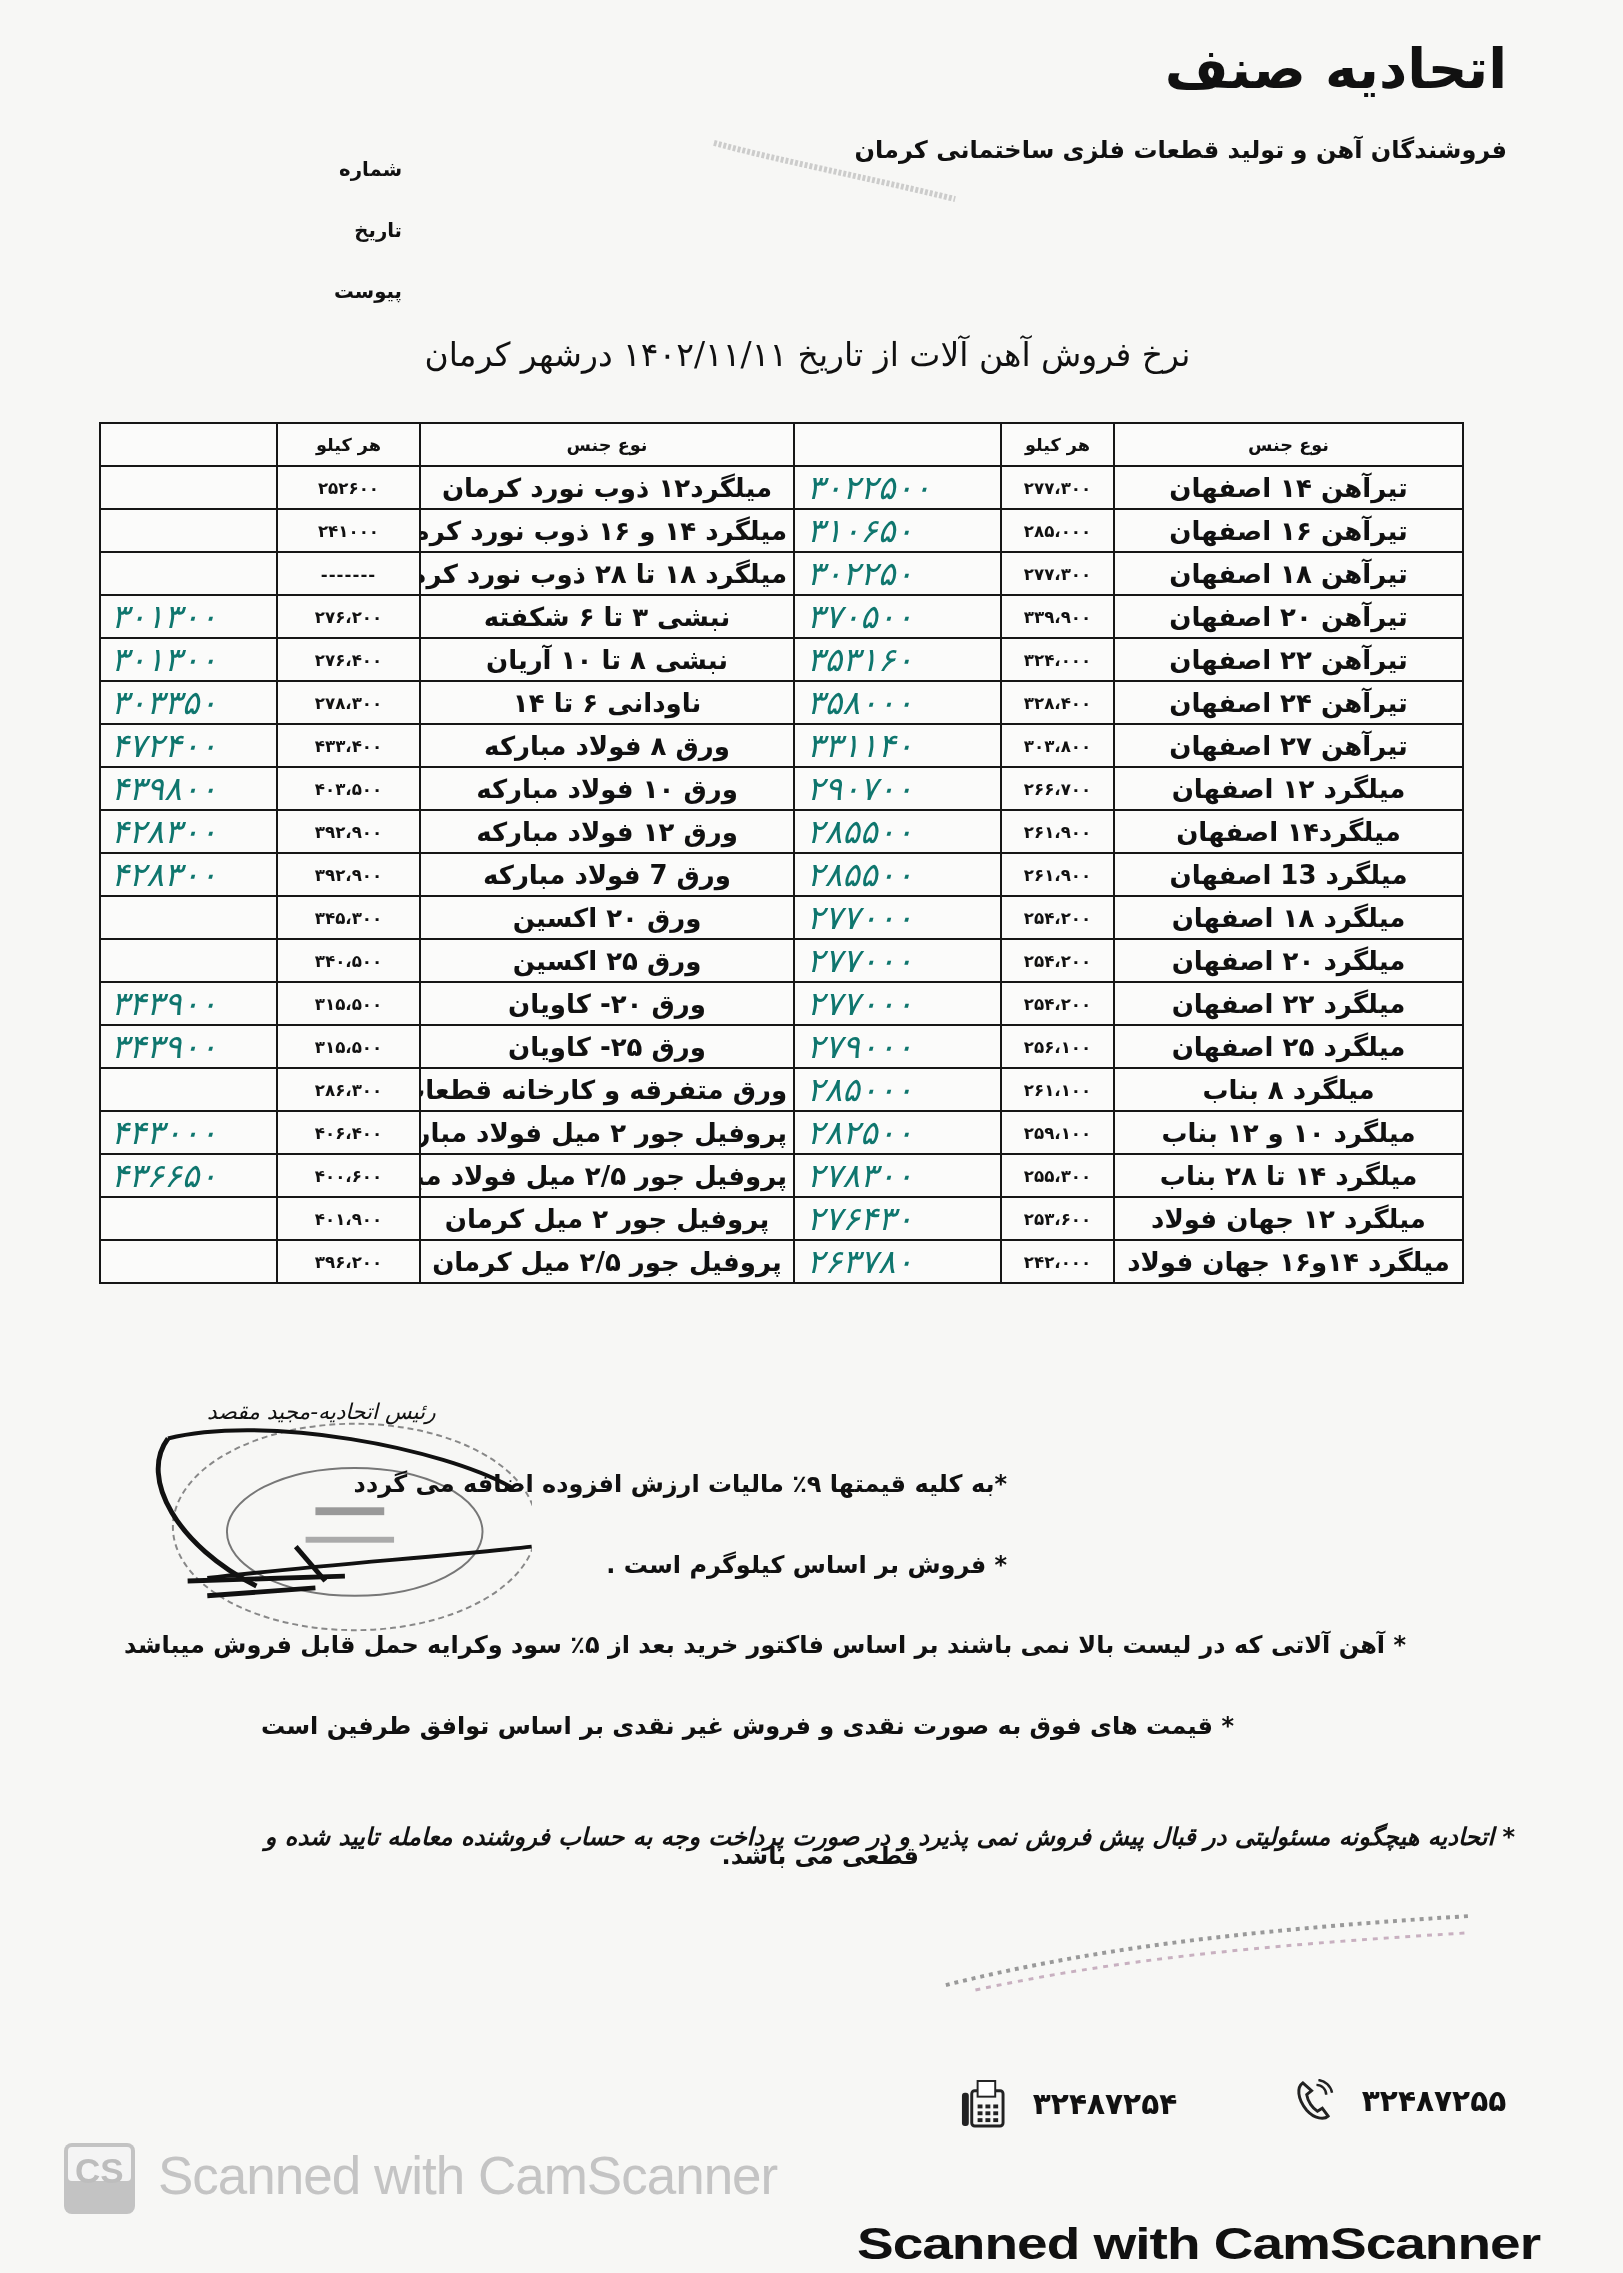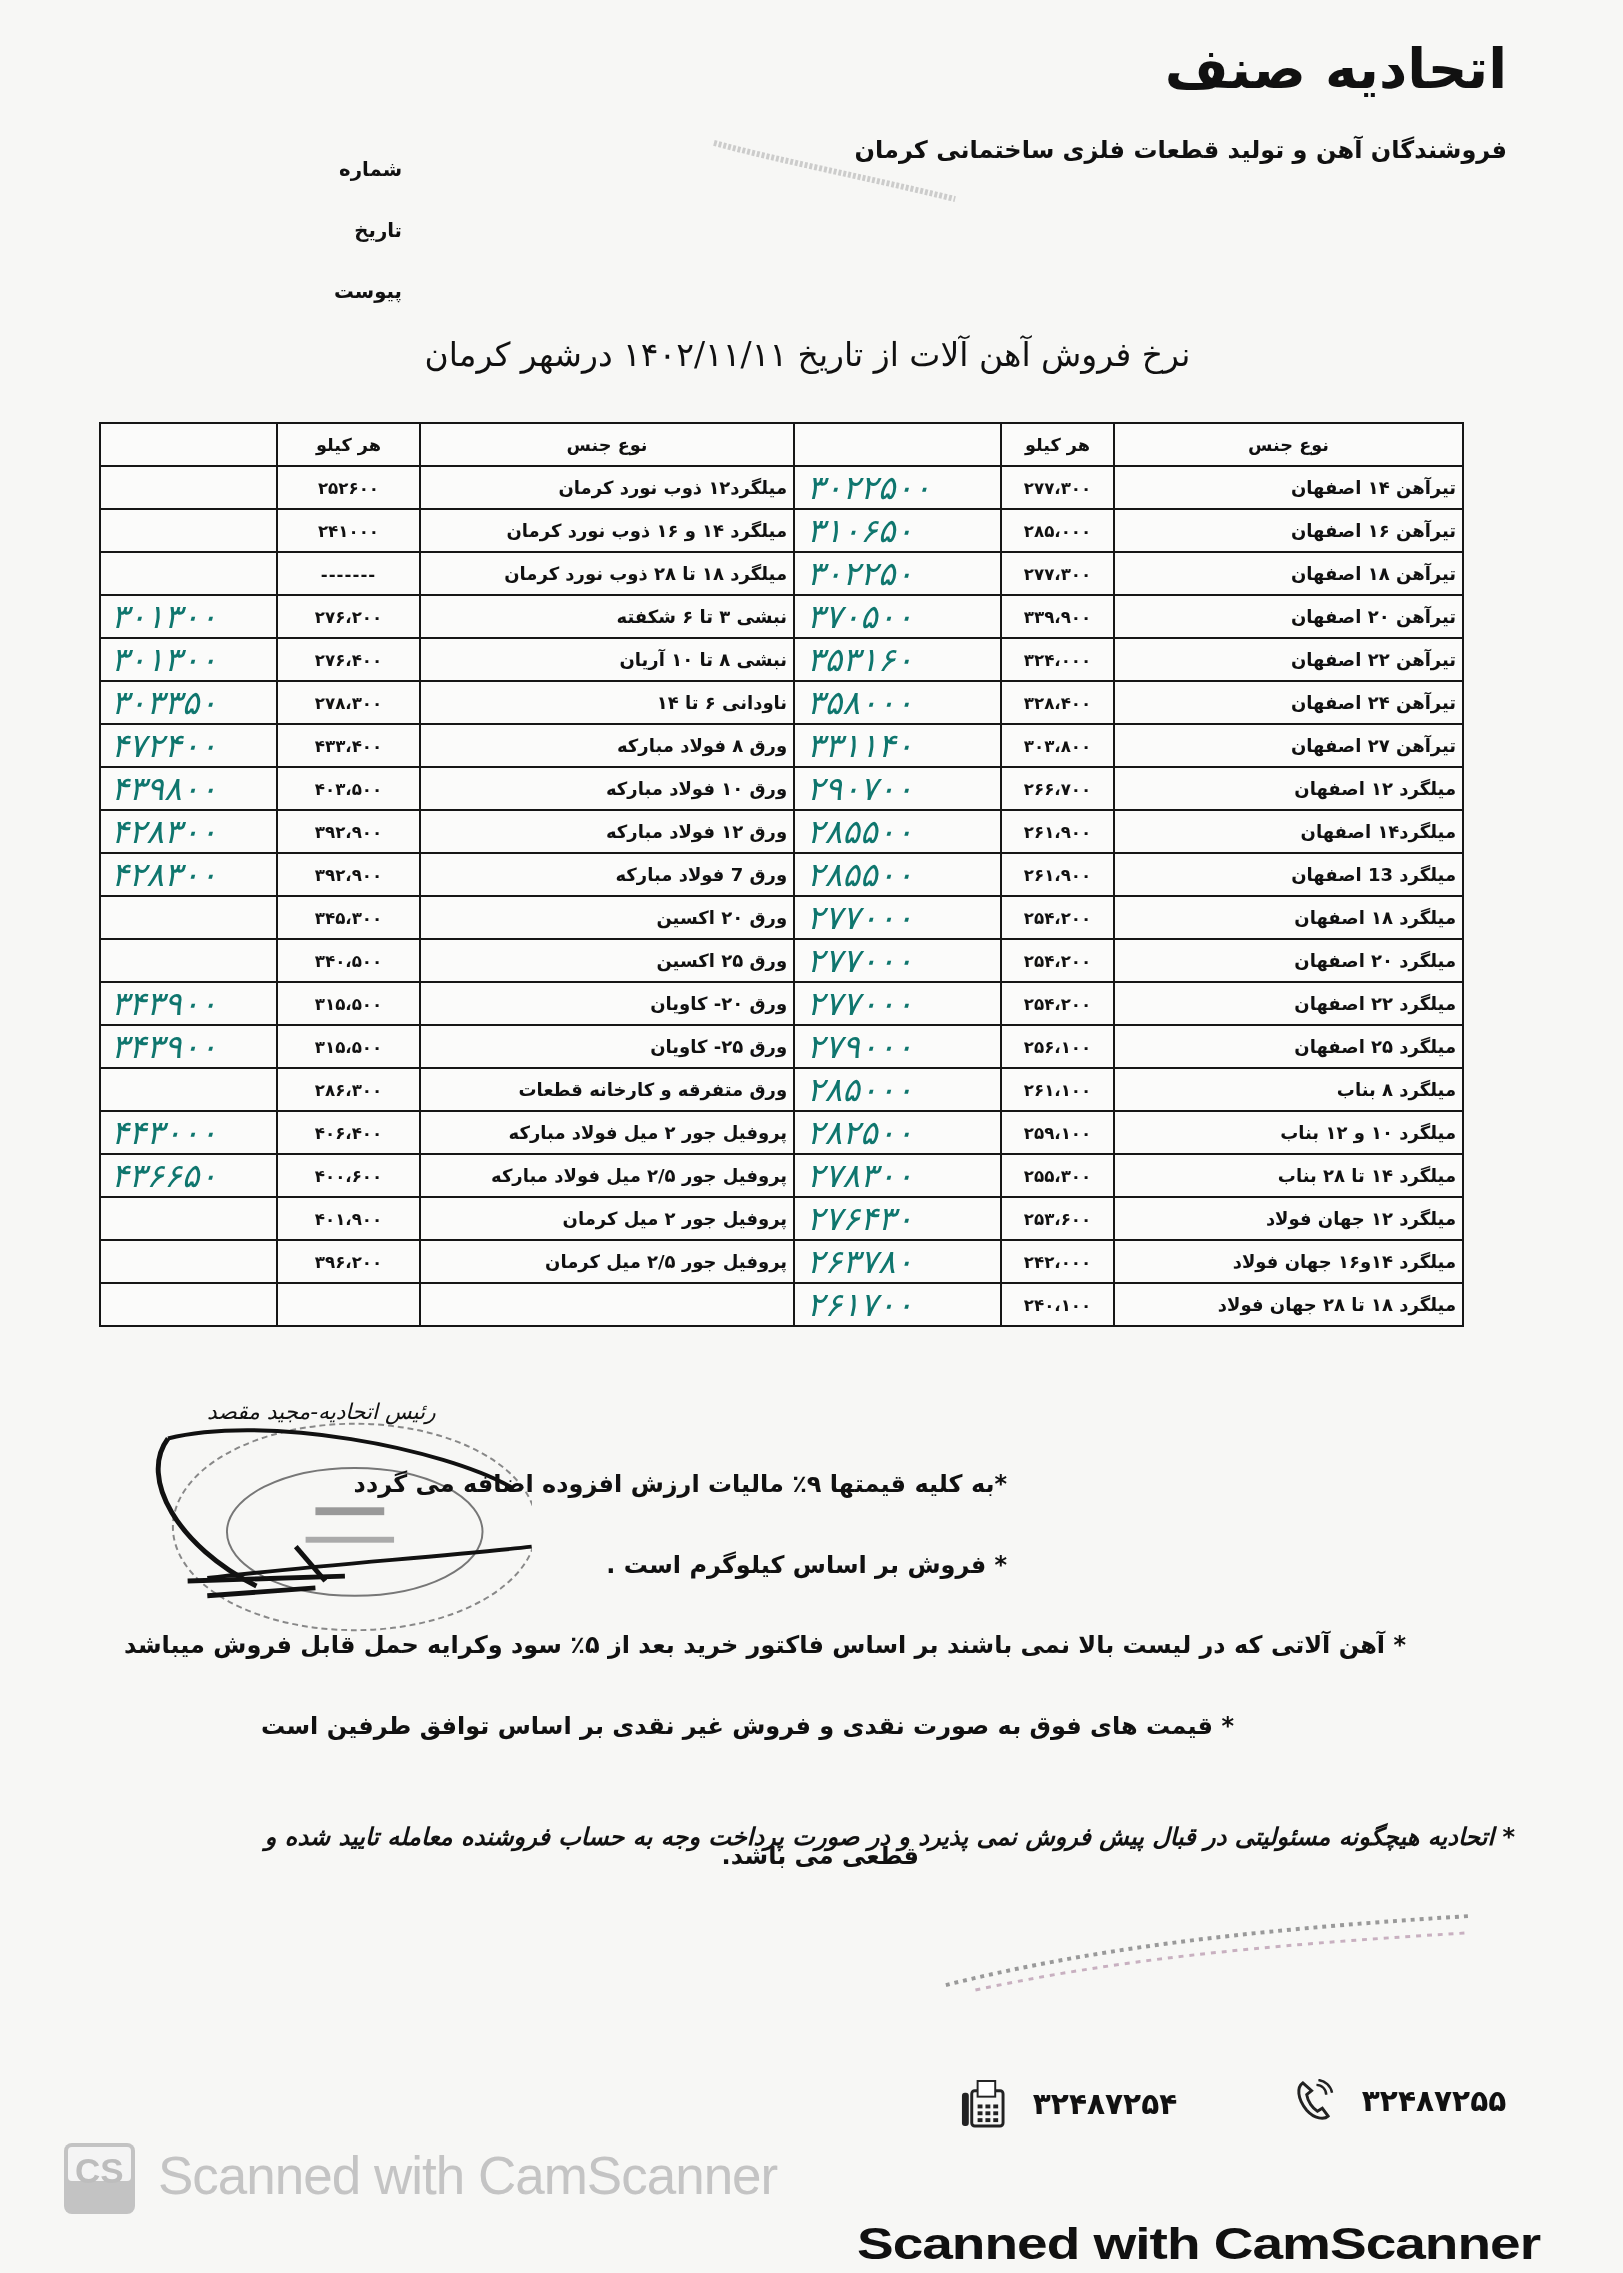--- a/index.html
+++ b/index.html
@@ -14,21 +14,21 @@
   .meta-label { right:1221px; font-size:19.7px; font-weight:bold; white-space:nowrap; }
   .doc-title { left:389px; top:335px; width:837px; font-size:33px; text-align:center; white-space:nowrap; font-family:"DejaVu Serif", serif; }
   table.grid {
     position:absolute; left:99px; top:422px; width:1363px; border-collapse:collapse;
     table-layout:fixed; background:#fbfbfa;
   }
   table.grid td, table.grid th {
     border:2.5px solid #161616; height:41px; padding:0 5.9px; overflow:hidden; white-space:nowrap;
   }
   table.grid th { font-size:17.7px; font-weight:bold; height:41px; }
-  table.grid td.name { font-size:18px; font-weight:bold; direction:rtl; }
+  table.grid td.name { text-align:center; font-size:26px; font-weight:bold; direction:rtl; }
   table.grid td.price { text-align:center; font-size:16.7px; font-weight:bold; letter-spacing:1px; }
   table.grid td.hand {
     text-align:left; font-family:"DejaVu Serif", serif; font-size:33px; color:#0f766e;
     font-style:italic; letter-spacing:1px; padding-left:9.9px;
   }
   table.grid td.hand.r { padding-left:11.8px; }
   .stamp { left:148px; top:1409px; width:384px; height:231px; }
   .notes { font-size:24px; font-weight:bold; white-space:nowrap; }
   .contact { font-size:29.6px; font-weight:bold; letter-spacing:3px; white-space:nowrap;margin-left:14px; }
   .cs-logo { left:64px; top:2143px; width:71px; height:71px; border-radius:7.9px; background:#c3c3c3; }
@@ -217,28 +217,20 @@
         <td class="price">۲۵۳،۶۰۰</td>
         <td class="name">میلگرد ۱۲ جهان فولاد</td>
       </tr>
       <tr>
         <td class="hand"></td>
         <td class="price">۳۹۶،۲۰۰</td>
         <td class="name">پروفیل جور ۲/۵ میل کرمان</td>
         <td class="hand r">۲۶۳۷۸۰</td>
         <td class="price">۲۴۲،۰۰۰</td>
         <td class="name">میلگرد ۱۴و۱۶ جهان فولاد</td>
-      </tr>
-      <tr>
-        <td class="hand"></td>
-        <td class="price"></td>
-        <td class="name"></td>
-        <td class="hand r">۲۶۱۷۰۰</td>
-        <td class="price">۲۴۰،۱۰۰</td>
-        <td class="name">میلگرد ۱۸ تا ۲۸ جهان فولاد</td>
       </tr>
     </tbody>
 </table>
 
 <svg class="abs stamp" viewBox="0 0 390 235">
   <ellipse cx="210" cy="120" rx="185" ry="105" fill="none" stroke="#888" stroke-width="2" stroke-dasharray="6 4"></ellipse>
   <ellipse cx="210" cy="125" rx="130" ry="65" fill="none" stroke="#777" stroke-width="2"></ellipse>
   <path d="M20 30 C -10 70, 30 140, 110 180" stroke="#111" stroke-width="5" fill="none"></path>
   <path d="M20 30 C 120 5, 300 40, 370 80" stroke="#111" stroke-width="4" fill="none"></path>
   <path d="M60 172 C 160 160, 300 150, 390 140" stroke="#111" stroke-width="4" fill="none"></path>

